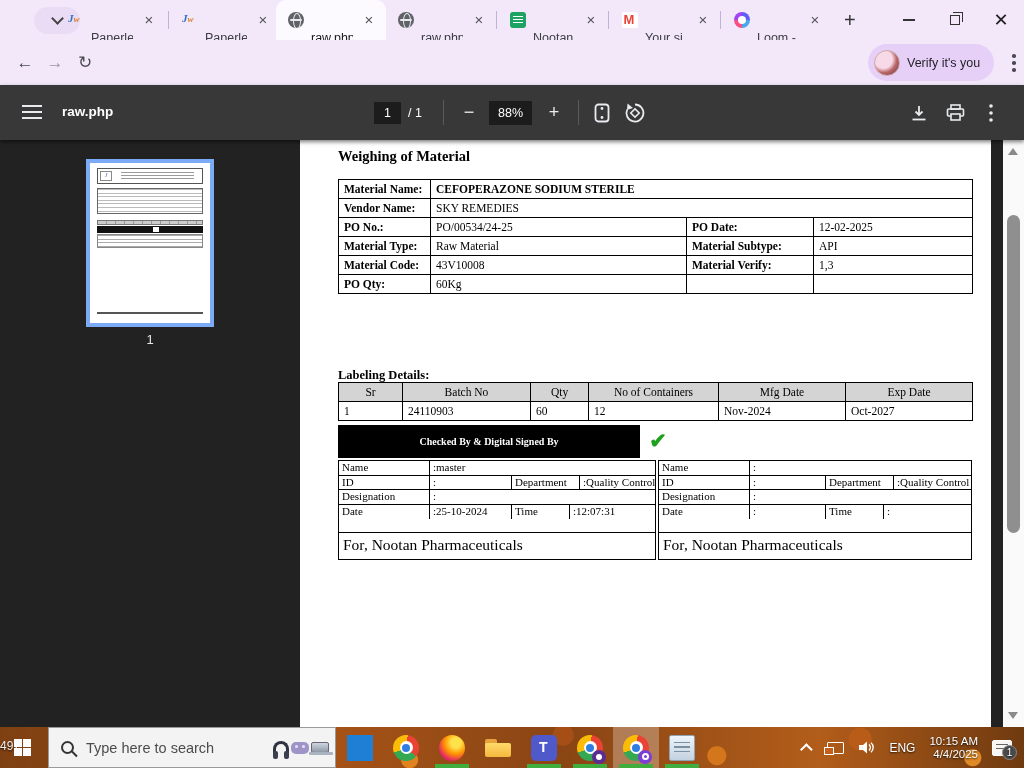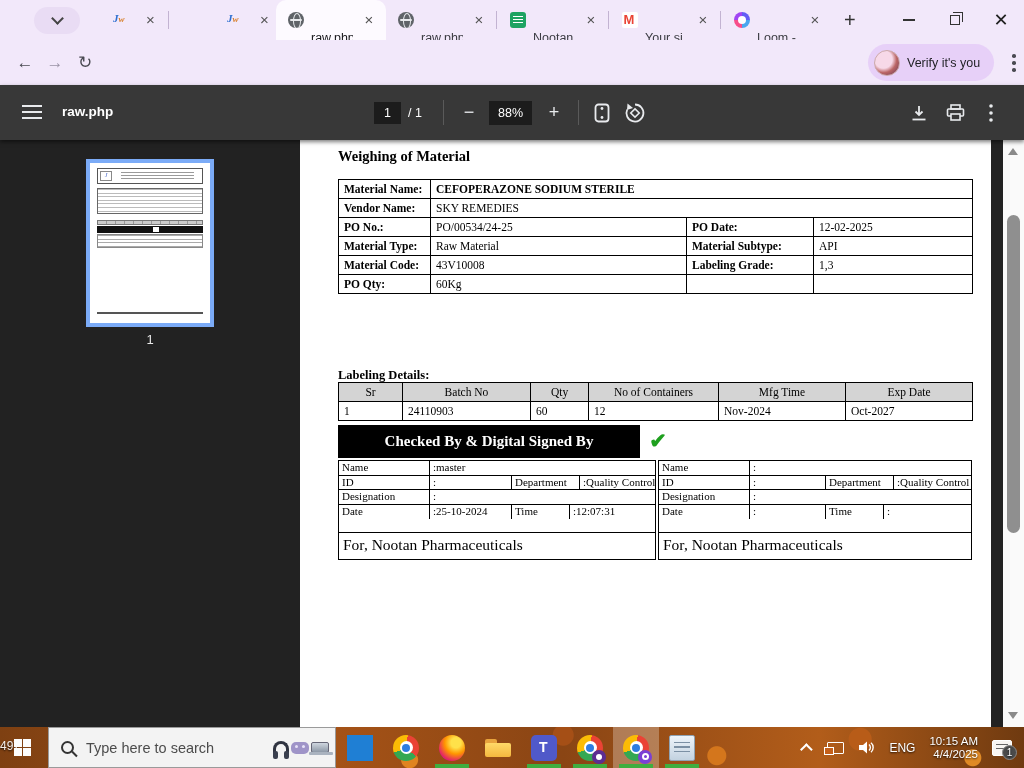--- a/index.html
+++ b/index.html
@@ -12,21 +12,21 @@
   .chev { width:9px; height:9px; border-right:2px solid #444; border-bottom:2px solid #444; transform:rotate(45deg); margin-top:-4px; }
   .tab { position:absolute; top:0; height:40px; width:110px; display:flex; align-items:center; gap:7px; padding:0 8px 0 12px; color:#3c3c43; font-size:12.5px; }
   .tab.active { background:#fdfaff; border-radius:10px 10px 0 0; color:#1b1b1f; }
   .tab .title { flex:1; white-space:nowrap; overflow:hidden;margin-top:36px; }
   .tab .x { font-size:15px; color:#555; width:18px; height:18px; line-height:17px; text-align:center; border-radius:50%; }
   .tabsep { position:absolute; top:11px; width:1px; height:18px; background:#c3b3d2; }
   .favicon { width:16px; height:16px; flex:0 0 16px; }
   .globe { border-radius:50%; background:#5f6368; position:relative; overflow:hidden; }
   .globe::before { content:""; position:absolute; left:2px; right:2px; top:7px; height:2px; background:#e8eaed; border-radius:2px; }
   .globe::after { content:""; position:absolute; left:5px; top:1px; width:6px; height:14px; border:1.5px solid #e8eaed; border-radius:50%; }
-  .gmplogo { font:italic bold 11px "Liberation Serif",serif; color:#2e6fd0; position:relative;margin-left:45px; }
+  .gmplogo { font:italic bold 11px "Liberation Serif",serif; color:#2e6fd0; position:relative; }
   .gmplogo i { color:#d87f2a; font-size:9px; }
   .sheets { background:#1eA362; border-radius:3px; position:relative; }
   .sheets::before { content:""; position:absolute; left:3px; top:4px; width:10px; height:8px; background:
      linear-gradient(#fff 0 1.5px, transparent 1.5px 3px, #fff 3px 4.5px, transparent 4.5px 6px, #fff 6px 7.5px, transparent 0); }
   .gmail { position:relative; background:#fff; border-radius:2px; }
   .gmail::before { content:"M"; position:absolute; left:1.5px; top:0px; font:bold 13px "Liberation Sans",sans-serif; color:#ea4335; }
   .loom { border-radius:50%; background:conic-gradient(#625df5 0 25%, #4aa7ee 25% 50%, #f74e8a 50% 75%, #a145f3 75%); position:relative; }
   .loom::before { content:""; position:absolute; inset:4px; background:#fff; border-radius:50%; }
   .wctl { position:absolute; top:0; width:46px; height:40px; display:flex; align-items:center; justify-content:center; color:#222; }
   .min-glyph { width:12px; height:2px; background:#333; }
@@ -86,21 +86,21 @@
   table.doc { border-collapse:collapse; table-layout:fixed; }
   table.doc td, table.doc th { border:1px solid #000; font-size:11.5px; padding:2px 5px; height:19px; overflow:hidden; white-space:nowrap; }
   .info { position:absolute; left:38px; top:39px; width:634px; }
   .info td.lbl { font-weight:bold; }
   .info td.bv { font-weight:bold; }
   .sect { position:absolute; left:38px; top:228px; font-size:12.5px; font-weight:bold; }
   .lbltab { position:absolute; left:38px; top:242px; width:634px; }
   .lbltab th { background:#d4d4d4; font-weight:normal; text-align:center; height:21px; }
   .lbltab td { height:22px; }
   .sigbar { position:absolute; left:38px; top:285px; width:634px; height:33px; background:#fff; display:flex; }
-  .sigbar .bseg { background:#000; color:#fff; font-weight:bold; font-size:15px; display:flex; align-items:center; justify-content:center; }
+  .sigbar .bseg { background:#000; color:#fff; font-weight:bold; font-size:10px; display:flex; align-items:center; justify-content:center; }
   .sigbar .b1 { width:302px; }
   .sigbar .chk { width:36px; background:#fff; display:flex; align-items:center; justify-content:center; font-size:21px; font-weight:bold; }
   .sigbar .gap { width:8px; background:#fff; }
   .sigbar .b2 { flex:1; }
   .sigblock { position:absolute; top:320px; border:1px solid #000; font-size:11px; }
   .sigblock .srow { display:flex; border-bottom:1px solid #000; height:14.5px; line-height:13.5px; }
   .sigblock .srow > div { padding:0 3px; border-left:1px solid #000; overflow:hidden; white-space:nowrap; }
   .sigblock .srow > div:first-child { border-left:none; }
   .sigblock .spacer { height:13px; }
   .sigblock .forrow { border-top:1px solid #000; height:27px; font-size:15.5px; padding:3px 4px; white-space:nowrap; overflow:hidden; }
@@ -340,21 +340,21 @@
         </tr>
         <tr>
           <td class="lbl">Material Type:</td>
           <td>Raw Material</td>
           <td class="lbl">Material Subtype:</td>
           <td>API</td>
         </tr>
         <tr>
           <td class="lbl">Material Code:</td>
           <td>43V10008</td>
-          <td class="lbl">Labeling Grade:</td>
+          <td class="lbl">Material Verify:</td>
           <td>1,3</td>
         </tr>
         <tr>
           <td class="lbl">PO Qty:</td>
           <td>60Kg</td>
           <td class="lbl"></td>
           <td></td>
         </tr>
       </tbody>
         </table>
@@ -369,21 +369,21 @@
             <col style="width:130px">
             <col style="width:127px">
             <col style="width:127px">
           </colgroup>
         <tbody>
             <tr>
           <th>Sr</th>
           <th>Batch No</th>
           <th>Qty</th>
           <th>No of Containers</th>
-          <th>Mfg Time</th>
+          <th>Mfg Date</th>
           <th>Exp Date</th>
         </tr>
         <tr>
           <td>1</td>
           <td>24110903</td>
           <td>60</td>
           <td>12</td>
           <td>Nov-2024</td>
           <td>Oct-2027</td>
         </tr>

